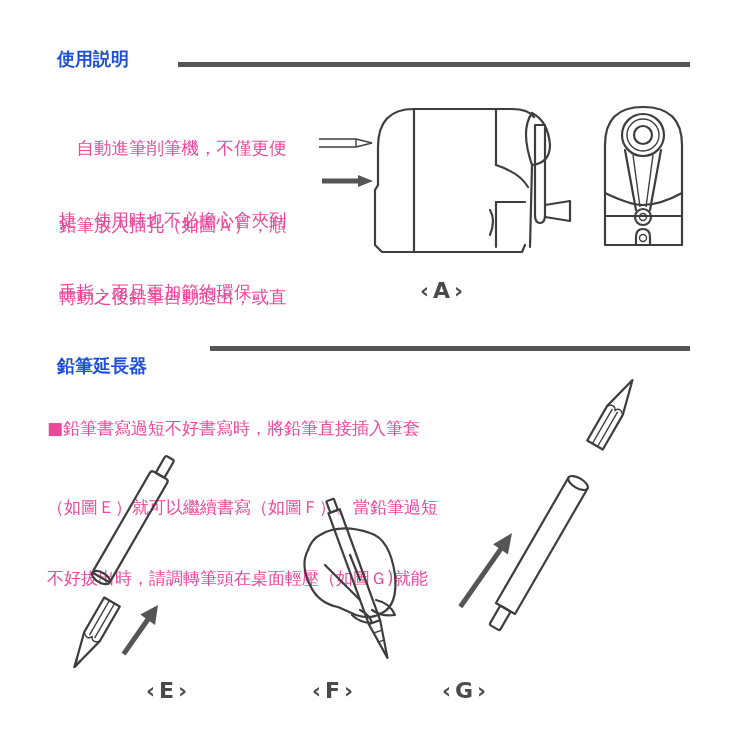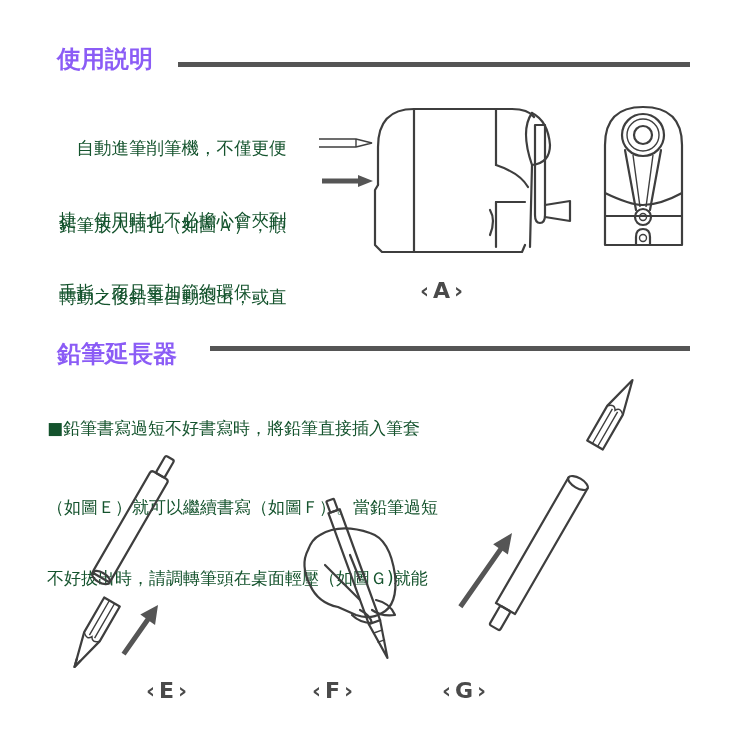--- a/index.html
+++ b/index.html
@@ -1,30 +1,30 @@
 <!DOCTYPE html>
 <html><head>
   <meta charset="utf-8">
   <style>
     * { margin: 0; padding: 0; box-sizing: border-box; }
     html, body { width: 750px; height: 750px; background: #ffffff; overflow: hidden; }
     body { position: relative; font-family: "DejaVu Sans", "Liberation Sans", sans-serif; color: #3a3a3a; }
 
     .section-heading {
       position: absolute; left: 57px;
-      font-size: 24px; font-weight: bold; color: #8b5cf6;
+      font-size: 18px; font-weight: bold; color: #1d4ed8;
       letter-spacing: 0px; line-height: 30px;
       font-family: "DejaVu Sans", sans-serif;
     }
     .rule {
       position: absolute; height: 5px; background: #555555;
     }
     .para {
       position: absolute; left: 59px;
-      font-size: 17.5px; line-height: 24px; color: #14532d;
+      font-size: 17.5px; line-height: 24px; color: #ec4899;
       white-space: pre;
     }
     .para .line { display: block; height: 24px; }
     .para2 .line { display: block; height: 26px; }
 
     .fig-label {
       position: absolute; font-size: 22px; font-weight: bold; color: #4a4a4a;
       letter-spacing: 4px; font-family: "DejaVu Sans", sans-serif;
     }
     svg { position: absolute; overflow: visible; }
@@ -82,21 +82,21 @@
   <path class="stroke" d="M25 55 L36 115 M61 55 L50 115"></path>
   <path class="thin" d="M33 60 L40 112 M53 60 L46 112"></path>
   <circle class="stroke" cx="43" cy="122" r="8"></circle>
   <circle class="thin" cx="43" cy="122" r="3.5"></circle>
   <path class="stroke" d="M36 150 V142 Q36 134 43 134 Q50 134 50 142 V150"></path>
   <circle class="thin" cx="43" cy="143" r="3.5"></circle>
 </svg>
 
 <div class="fig-label" style="left:420px; top:278px;">‹A›</div>
 
-<div class="section-heading" style="top:339px;">鉛筆延長器</div>
+<div class="section-heading" style="top:351px;">鉛筆延長器</div>
 <div class="rule" style="left:210px; top:346px; width:480px;"></div>
 
 <div class="para para2" style="top:368px; left:47px; font-size:17px;">
   <span class="line">■鉛筆書寫過短不好書寫時，將鉛筆直接插入筆套</span>
   <span class="line" style="margin-top:5px;">（如圖Ｅ）就可以繼續書寫（如圖Ｆ）。當鉛筆過短</span>
   <span class="line" style="margin-top:-3px;">不好拔出時，請調轉筆頭在桌面輕壓（如圖Ｇ)就能</span>
 </div>
 
 <svg style="left:60px; top:450px;" width="170" height="230" viewBox="0 0 170 230">
 

